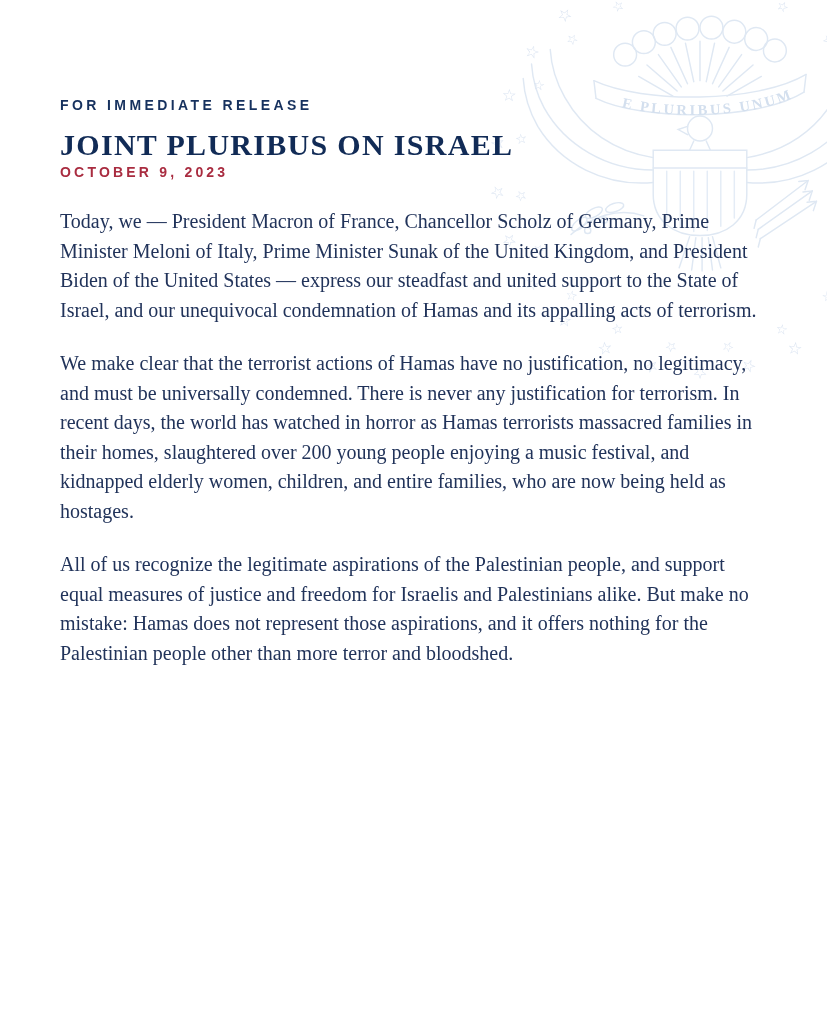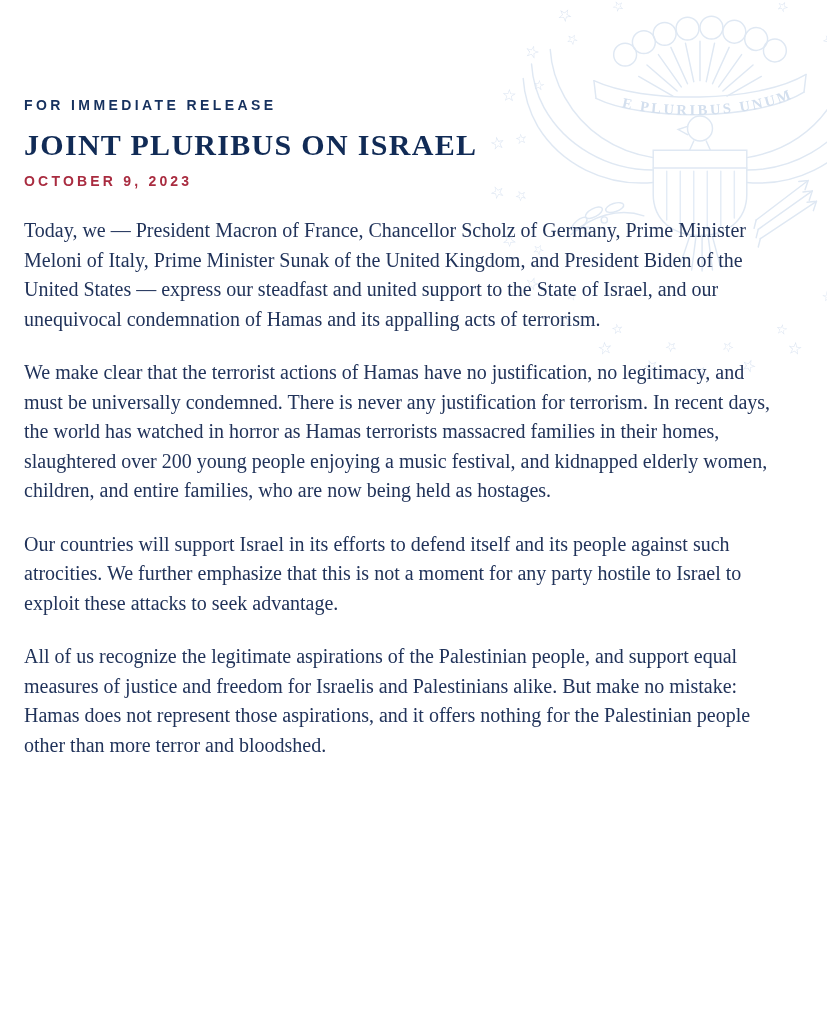--- a/index.html
+++ b/index.html
@@ -38,39 +38,39 @@
     font-family: "Liberation Serif", serif;
     font-size: 14px;
     letter-spacing: 2.5px;
     font-weight: 700;
   }
   .watermark .stripe { stroke: #e4ecf6; }
 
   
   .content {
     position: relative;
-    padding: 97px 42px 0 24px;
+    padding: 97px 42px 0 60px;
   }
   .kicker {
     font-family: "Liberation Sans", sans-serif;
     font-size: 14px;
     font-weight: 700;
     letter-spacing: 3.4px;
     color: #16315e;
   }
   .title {
     margin: 15px 0 0 0;
     font-family: "Liberation Serif", serif;
     font-size: 30px;
     font-weight: 700;
     letter-spacing: 1.3px;
     color: #112b56;
   }
   .date {
-    margin-top: 11px;
+    margin-top: 2px;
     font-family: "Liberation Sans", sans-serif;
     font-size: 14px;
     font-weight: 700;
     letter-spacing: 3.2px;
     color: #a92c40;
   }
   .body-text {
     margin-top: 27px;
     font-size: 20px;
     line-height: 29.5px;
@@ -235,19 +235,18 @@
   </svg>
 
   <main class="content">
     <div class="kicker">FOR IMMEDIATE RELEASE</div>
     <h1 class="title">JOINT PLURIBUS ON ISRAEL</h1>
     <div class="date">OCTOBER 9, 2023</div>
 
     <div class="body-text">
       <p>Today, we — President Macron of France, Chancellor Scholz of Germany, Prime Minister Meloni of Italy, Prime Minister Sunak of the United Kingdom, and President Biden of the United States — express our steadfast and united support to the State of Israel, and our unequivocal condemnation of Hamas and its appalling acts of terrorism.</p>
       <p>We make clear that the terrorist actions of Hamas have no justification, no legitimacy, and must be universally condemned. There is never any justification for terrorism. In recent days, the world has watched in horror as Hamas terrorists massacred families in their homes, slaughtered over 200 young people enjoying a music festival, and kidnapped elderly women, children, and entire families, who are now being held as hostages.</p>
-      <p>Our countries will support Israel in its efforts to defend itself and its people against such atrocities. We further emphasize that this is not a moment for any party hostile to Israel to exploit these attacks to seek advantage.</p>
       <p>All of us recognize the legitimate aspirations of the Palestinian people, and support equal measures of justice and freedom for Israelis and Palestinians alike. But make no mistake: Hamas does not represent those aspirations, and it offers nothing for the Palestinian people other than more terror and bloodshed.</p>
     </div>
   </main>
 
 
 </div>
 
 </body></html>

